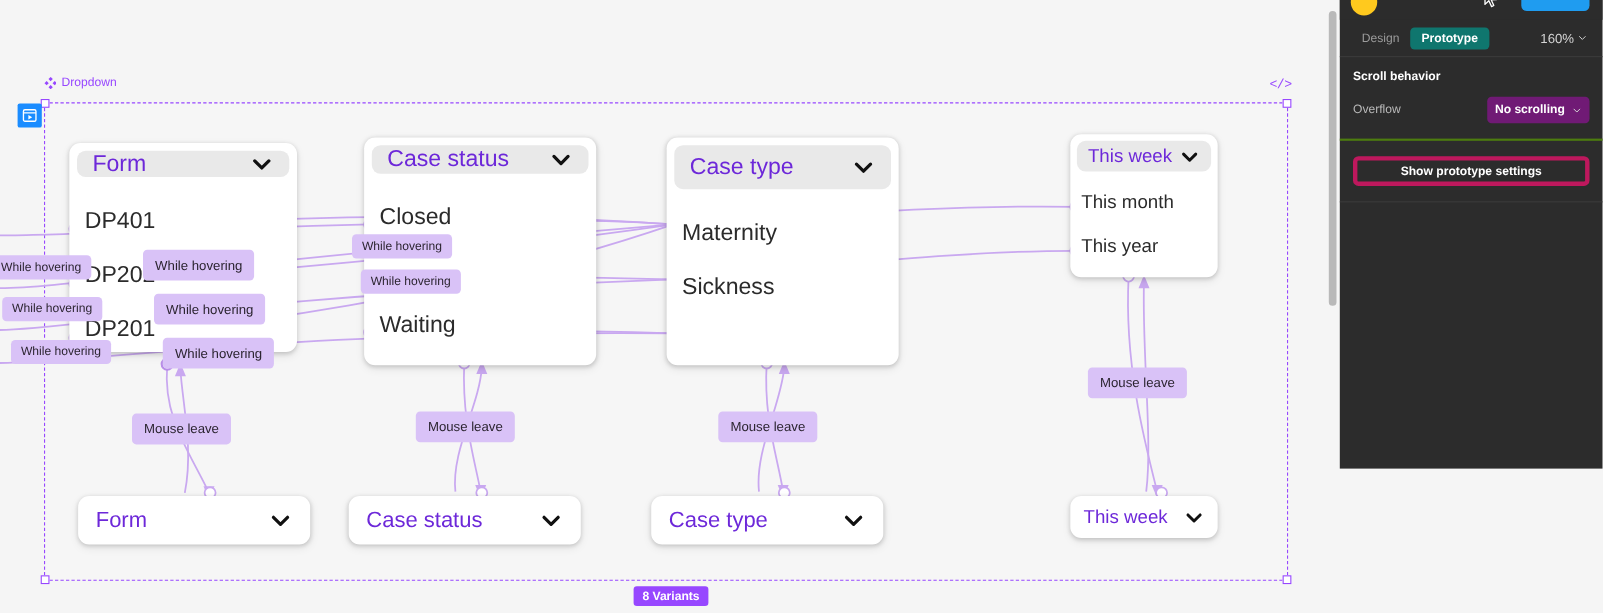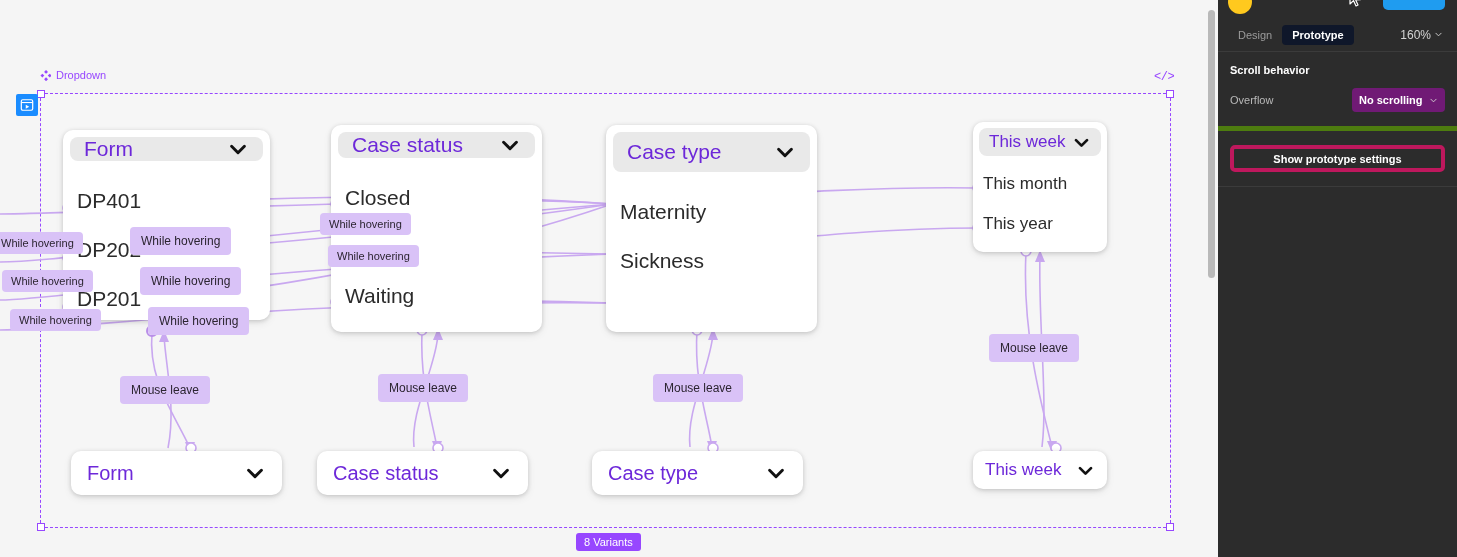--- a/index.html
+++ b/index.html
@@ -53,21 +53,21 @@
   #code-icon {
     position: absolute; left: 1154px; top: 70px;
     font-size: 12px; color: #9747ff;
     font-family: "Liberation Mono", monospace;
     letter-spacing: -0.5px;
   }
 
   #variants-badge {
     position: absolute; left: 576px; top: 533px;
     background: #9747ff; color: #ffffff;
-    font-size: 11px; font-weight: normal;
+    font-size: 11px; font-weight: bold;
     padding: 3px 8px; border-radius: 3px;
     white-space: nowrap;
   }
 
   
   .dd {
     position: absolute;
     background: #ffffff;
     border-radius: 10px;
     box-shadow: 0 1px 4px rgba(0,0,0,0.16), 0 3px 9px rgba(0,0,0,0.08);
@@ -125,21 +125,21 @@
   
   #canvas-scrollbar {
     position: absolute; right: 3px; top: 10px;
     width: 7px; height: 268px;
     background: #b9b9b9; border-radius: 4px;
   }
 
   
   #panel {
     position: absolute; left: 1218px; top: 0;
-    width: 239px; height: 557px;
+    width: 239px; height: 426px;
     background: #2c2c2c;
     color: #e6e6e6;
   }
   #panel-top {
     position: relative; height: 18px;
     background: #2c2c2c;
   }
   #avatar {
     position: absolute; left: 10px; top: -10px;
     width: 24px; height: 24px; border-radius: 50%;
@@ -155,29 +155,29 @@
   #tabs-row {
     display: flex; align-items: center;
     height: 34px; padding: 0 10px;
     border-bottom: 1px solid #3b3b3b;
   }
   .tab {
     font-size: 11px; color: #9b9b9b;
     padding: 4px 10px; border-radius: 4px;
     white-space: nowrap;
   }
-  .tab.active { background: #0f172a; color: #ffffff; font-weight: bold; }
+  .tab.active { background: #0f766e; color: #ffffff; font-weight: bold; }
   #zoom-ctl {
     margin-left: auto; display: flex; align-items: center; gap: 3px;
     font-size: 12px; color: #d4d4d4; padding-right: 4px; text-align: right;
   }
 
   #section-scroll {
     padding: 12px 12px 14px 12px;
-    border-bottom: 5px solid #4d7c0f;
+    border-bottom: 2px solid #4d7c0f;
   }
   .section-title {
     font-size: 11px; font-weight: bold; color: #ffffff;
     margin-bottom: 12px;
   }
   .field-row { display: flex; align-items: center; gap: 48px; }
   .field-label { font-size: 11px; color: #b9b9b9; width: 74px; }
   .select-box {
     flex: 1; display: flex; align-items: center; justify-content: space-between;
     background: #701a75; border-radius: 4px;

